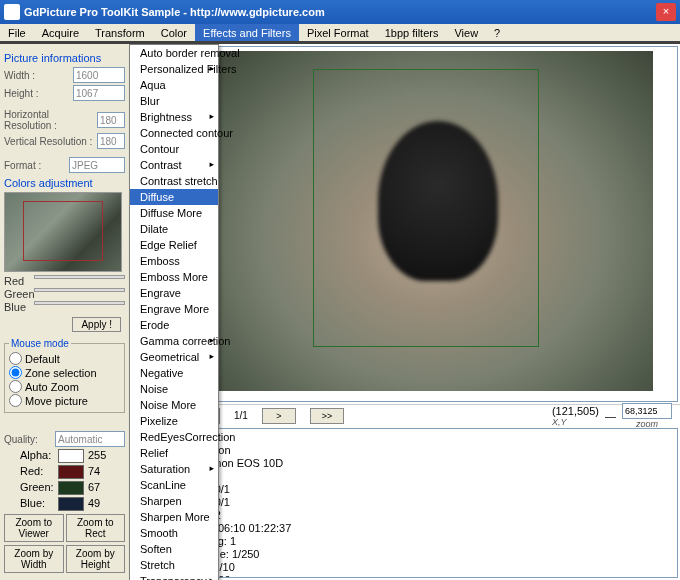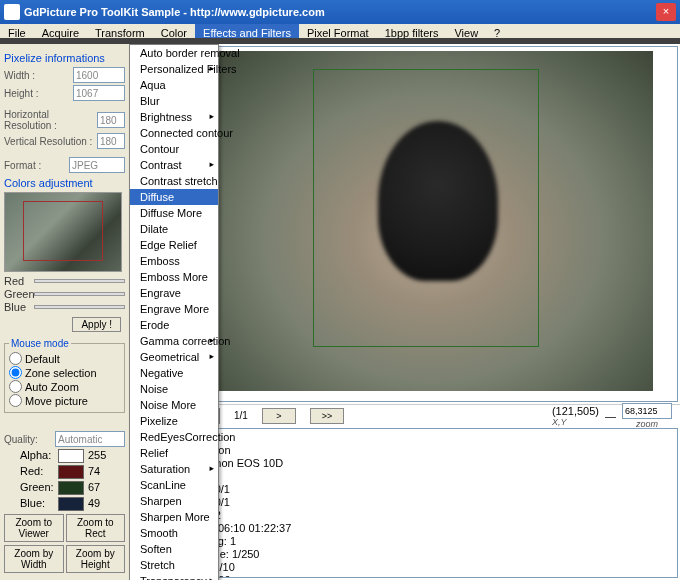--- a/index.html
+++ b/index.html
@@ -1,33 +1,33 @@
 <!DOCTYPE html>
 <html><head>
 <meta charset="utf-8">
 <style>
 * { box-sizing: border-box; margin: 0; padding: 0; font-family: Tahoma, sans-serif; font-size: 11px; }
 body { background: #ece9d8; width: 680px; height: 580px; overflow: hidden; position: relative; }
 .titlebar { background: linear-gradient(to bottom, #2a6ec9, #1e5bb8); height: 24px; display: flex; align-items: center; color: #fff; padding: 0 4px; }
 .titlebar .icon { width: 16px; height: 16px; background: #fff; margin-right: 4px; border-radius: 2px; }
 .titlebar .title { flex: 1; font-weight: bold; }
 .titlebar .close { width: 20px; height: 18px; background: #e04343; color: #fff; text-align: center; line-height: 16px; border-radius: 2px; cursor: pointer; }
-.menubar { background: #ece9d8; height: 20px; display: flex; border-bottom: 6px solid #404040; }
+.menubar { background: #ece9d8; height: 20px; display: flex; border-bottom: 3px solid #404040; }
 .menubar .mi { padding: 3px 8px; cursor: pointer; }
 .menubar .mi.active { background: #316ac5; color: #fff; }
 .content { display: flex; height: calc(580px - 24px - 20px); }
 .left { width: 130px; background: #ece9d8; padding: 4px; border-right: 1px solid #aca899; font-size: 10px; }
 .section-title { color: #0046d5; font-weight: normal; margin: 4px 0 3px; }
 .row { display: flex; align-items: center; margin: 2px 0; gap: 3px; }
 .row label { flex: 1; color: #555; font-size: 10px; }
 .row input[type=text] { width: 52px; height: 16px; border: 1px solid #7f9db9; background: #fff; font-size: 10px; padding: 0 2px; color: #888; }
 .row input.wide { width: 56px; }
 .thumb { width: 118px; height: 80px; background: linear-gradient(135deg,#6b7a6e 0%,#8a9688 40%,#3a4238 70%,#5b6558 100%); border: 1px solid #999; margin: 3px 0; position: relative; }
 .thumb::after { content:''; position:absolute; left:18px; top:8px; width:78px; height:58px; border:1px solid #a03030; }
-.slider-row { display: flex; align-items: center; margin: 1px 0; font-size: 10px; }
+.slider-row { display: flex; margin: 1px 0; font-size: 10px; }
 .slider-row label { width: 30px; color: #333; }
 .slider-row .track { flex:1; height:4px; background:#ddd; border:1px solid #999; position:relative; }
 .apply { float:right; margin:3px 4px 0 0; padding:1px 8px; border:1px solid #888; background:#ece9d8; cursor:pointer; font-size:10px; }
 fieldset { border:1px solid #aca899; padding:2px 4px 4px; margin-top:6px; }
 fieldset legend { color:#0046d5; font-size:10px; padding:0 2px;}
 .radio-row { display:flex; align-items:center; margin:1px 0; font-size:10px; gap:3px;}
 .swatch-row { display:flex; align-items:flex-start; margin:2px 16px; gap:4px; font-size:10px;}
 .swatch-row label { width:34px; }
 .swatch { width:26px; height:14px; border:1px solid #666; }
 .btn-row { display:flex; gap:2px; margin-top:3px; }
@@ -66,21 +66,21 @@
     <div class="mi">Color</div>
     <div class="mi active">Effects and Filters</div>
     <div class="mi">Pixel Format</div>
     <div class="mi">1bpp filters</div>
     <div class="mi">View</div>
     <div class="mi">?</div>
   </div>
 
 <div class="content">
   <div class="left">
-    <div class="section-title">Pixelize informations</div>
+    <div class="section-title">Picture informations</div>
     <div class="row">
         <label>Width :</label>
         <input type="text" readonly="" value="1600" style="">
       </div>
     <div class="row">
         <label>Height :</label>
         <input type="text" readonly="" value="1067" style="">
       </div>
     <div style="height:4px"></div>
     <div class="row">

